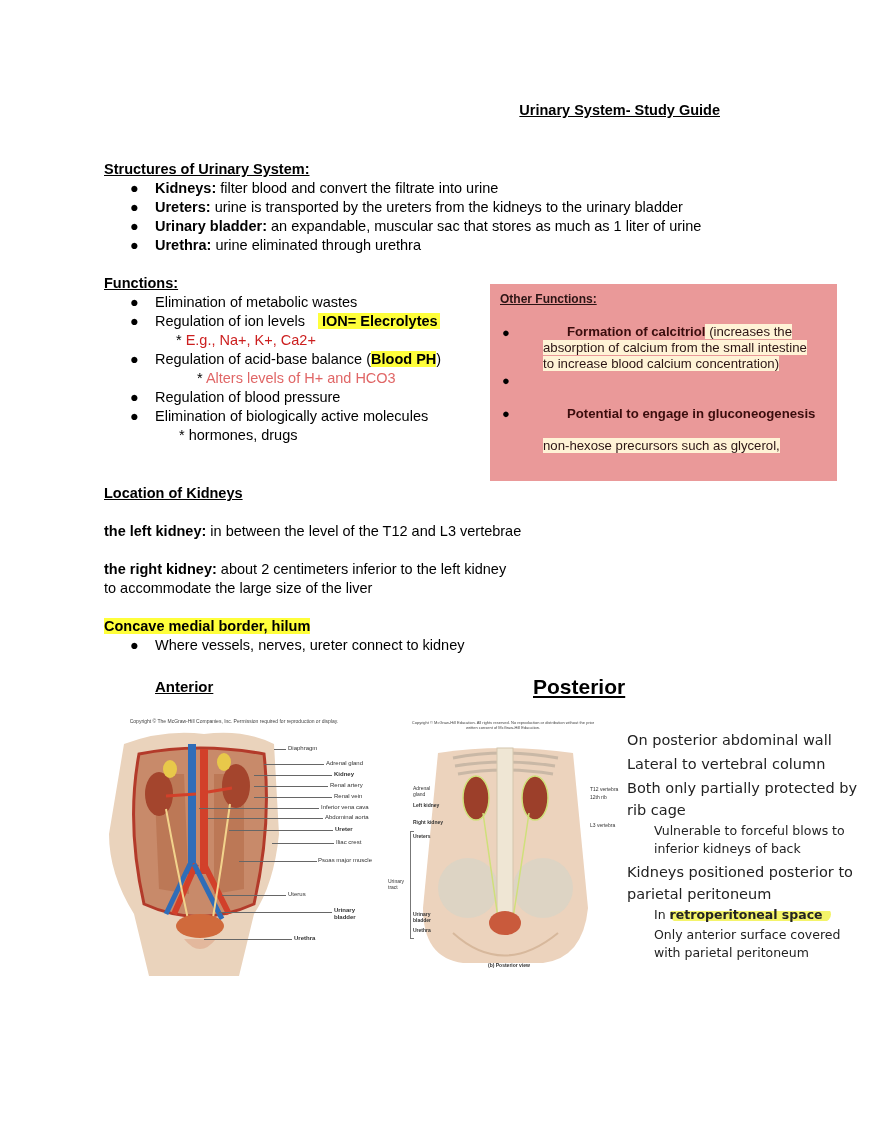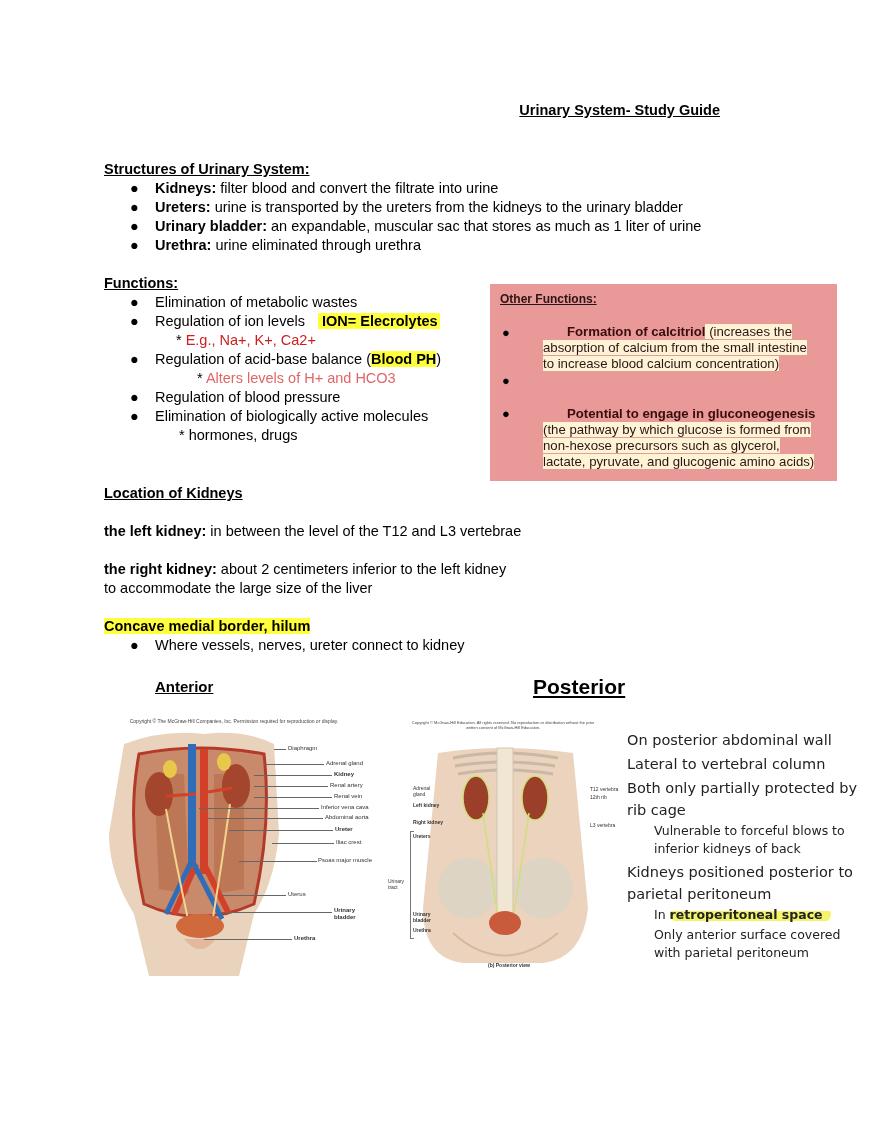--- a/index.html
+++ b/index.html
@@ -106,23 +106,22 @@
     <span class="ob">Formation of calcitriol</span><span class="cream"> (increases the</span><br>
     <span class="cream">absorption of calcium from the small intestine</span><br>
     <span class="cream">to increase blood calcium concentration)</span>
   </div>
 
   <div class="odot" style="top:89px;">●</div>
 
   <div class="odot" style="top:122px;">●</div>
   <div class="otext" style="top:122px;">
     <span class="ob">Potential to engage in gluconeogenesis</span><br>
-    <span class="cream">(the pathway by which glucose is formed from</span><br>
+    <br>
     <span class="cream">non-hexose precursors such as glycerol,</span><br>
-    <span class="cream">lactate, pyruvate, and glucogenic amino acids)</span>
   </div>
 </div>
 
 <div class="abs line h" style="left:104px; top:484px;">Location of Kidneys</div>
 <div class="abs line" style="left:104px; top:522px;">
   <b>the left kidney:</b><span> in between the level of the T12 and L3 vertebrae</span>
 </div>
 <div class="abs line" style="left:104px; top:560px;">
   <b>the right kidney:</b><span> about 2 centimeters inferior to the left kidney</span>
 </div>

